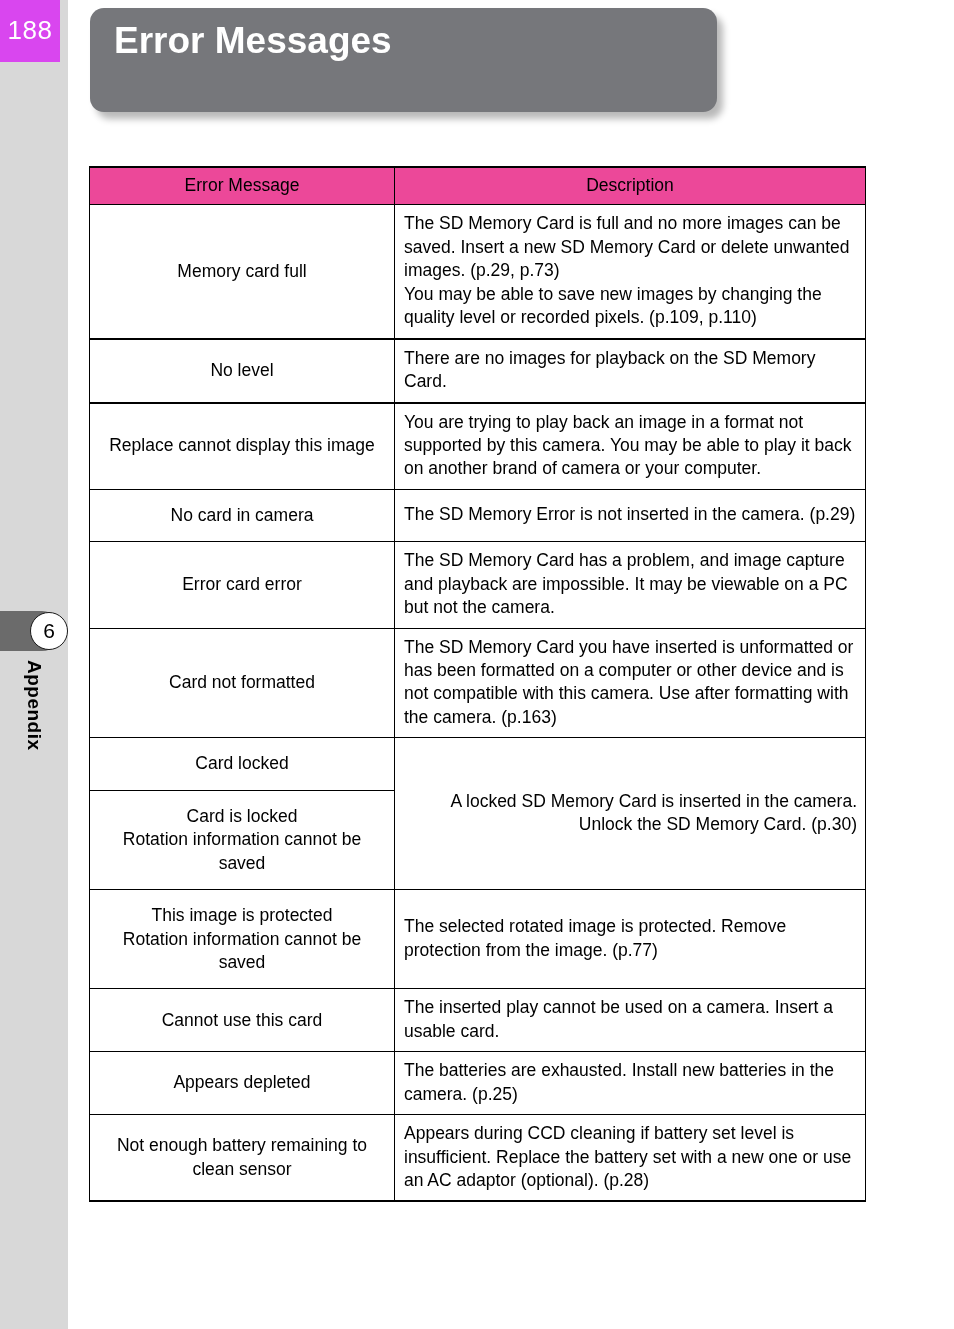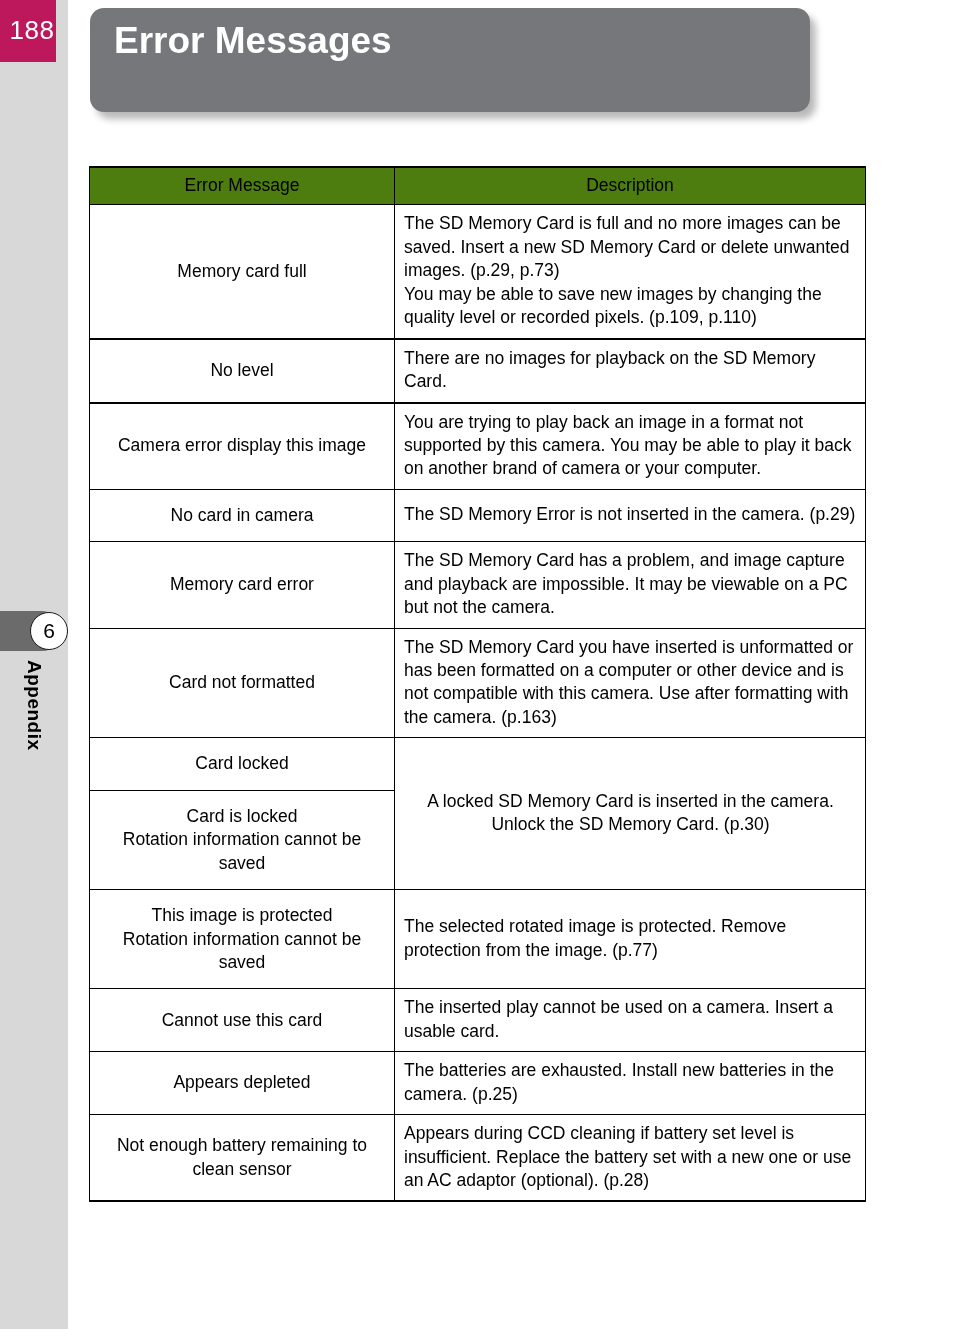--- a/index.html
+++ b/index.html
@@ -21,28 +21,27 @@
     left: 0;
     top: 0;
     width: 68px;
     height: 1329px;
     background: #d8d8d8;
   }
   .page-num-box {
     position: absolute;
     left: 0;
     top: 0;
-    width: 48px;
+    width: 60px;
     height: 62px;
-    background: #be185d;
+    background: #d946ef;
     color: #ffffff;
     display: flex;
     align-items: center;
     justify-content: center;
-    padding-left: 8px;
   }
   .page-num-box .num {
     font-size: 26px;
     font-weight: 400;
     letter-spacing: 0.5px;
     line-height: 1;
     padding-bottom: 2px;
   }
   .chapter-tab {
     position: absolute;
@@ -92,21 +91,21 @@
     color: #000000;
     letter-spacing: 0.5px;
     white-space: nowrap;
   }
 
   
   .title-banner {
     position: absolute;
     left: 90px;
     top: 8px;
-    width: 720px;
+    width: 627px;
     height: 104px;
     background: #76777b;
     border-radius: 14px;
     box-shadow: 6px 7px 7px rgba(0,0,0,0.28);
   }
   .title-banner .title-text {
     position: absolute;
     left: 24px;
     top: 13px;
     color: #ffffff;
@@ -131,21 +130,21 @@
   .err-table th,
   .err-table td {
     border: 1px solid #000000;
     font-size: 17.5px;
     color: #000000;
     line-height: 1.34;
     vertical-align: middle;
     box-sizing: border-box;
   }
   .err-table thead th {
-    background: #4d7c0f;
+    background: #ec4899;
     text-align: center;
     font-weight: normal;
     padding: 6px 4px 7px 4px;
     border-top-width: 2px;
   }
   .err-table tbody td.msg {
     text-align: center;
     padding: 14px 8px;
   }
   .err-table tbody td.desc {
@@ -153,21 +152,21 @@
     padding: 7px 8px 8px 9px;
     margin-left: 23px;
   }
   .err-table tbody tr.thick-top > td {
     border-top-width: 2px;
   }
   .err-table tbody tr:last-child > td {
     border-bottom-width: 2px;
   }
   .err-table tbody td.desc-span {
-    text-align: center;
+    text-align: right;
     padding: 7px 8px 8px 9px;
     vertical-align: middle;
   }
 </style>
 </head>
 <body>
 
 <div class="side-rail"></div>
 
 <div class="page-num-box">
@@ -200,29 +199,29 @@
   <tbody>
       <tr>
         <td class="msg">Memory card full</td>
         <td class="desc">The SD Memory Card is full and no more images can be saved. Insert a new SD Memory Card or delete unwanted images. (p.29, p.73)<br>You may be able to save new images by changing the quality level or recorded pixels. (p.109, p.110)</td>
       </tr>
       <tr class="thick-top">
         <td class="msg">No level</td>
         <td class="desc">There are no images for playback on the SD Memory Card.</td>
       </tr>
       <tr class="thick-top">
-        <td class="msg">Camera error display this image</td>
+        <td class="msg">Replace cannot display this image</td>
         <td class="desc">You are trying to play back an image in a format not supported by this camera. You may be able to play it back on another brand of camera or your computer.</td>
       </tr>
       <tr>
         <td class="msg">No card in camera</td>
         <td class="desc">The SD Memory Error is not inserted in the camera. (p.29)</td>
       </tr>
       <tr>
-        <td class="msg">Memory card error</td>
+        <td class="msg">Error card error</td>
         <td class="desc">The SD Memory Card has a problem, and image capture and playback are impossible. It may be viewable on a PC but not the camera.</td>
       </tr>
       <tr>
         <td class="msg">Card not formatted</td>
         <td class="desc">The SD Memory Card you have inserted is unformatted or has been formatted on a computer or other device and is not compatible with this camera. Use after formatting with the camera. (p.163)</td>
       </tr>
       <tr>
         <td class="msg">Card locked</td>
         <td class="desc desc-span" rowspan="2">A locked SD Memory Card is inserted in the camera. Unlock the SD Memory Card. (p.30)</td>
       </tr>

